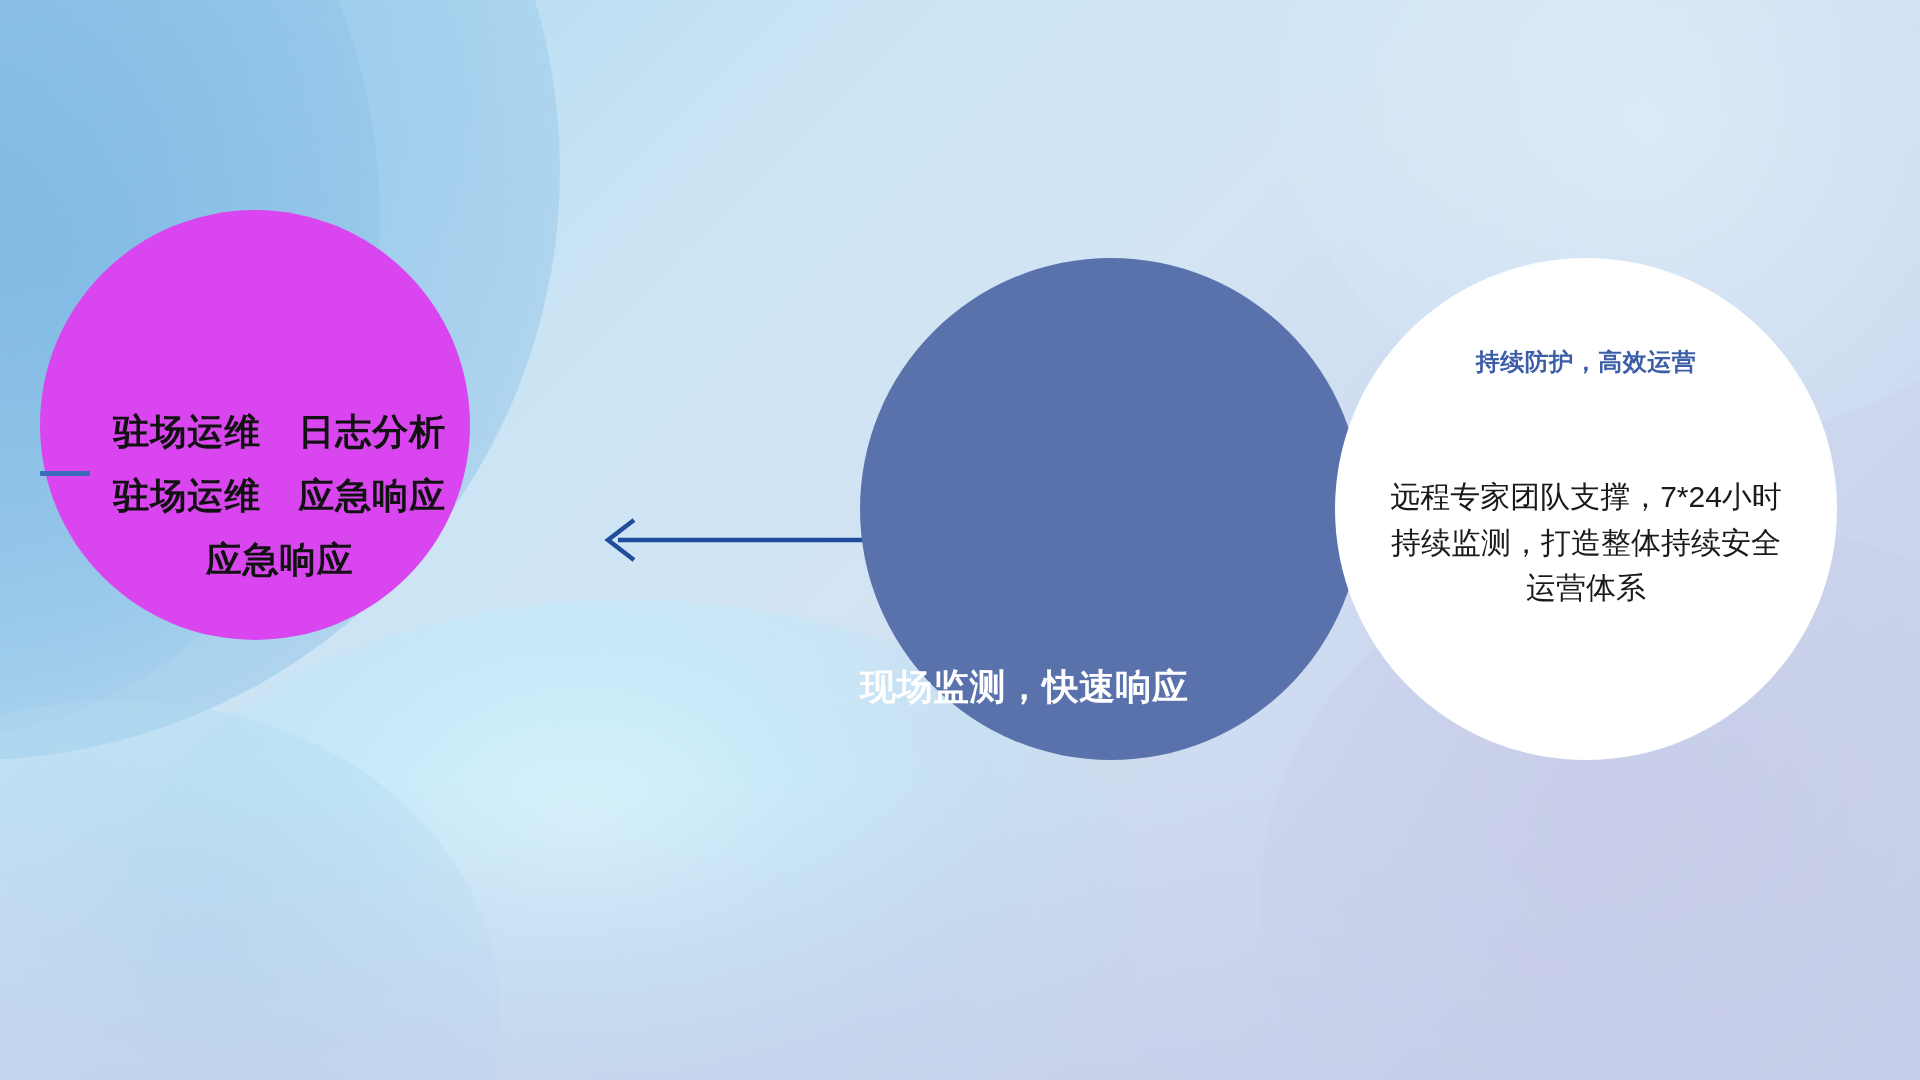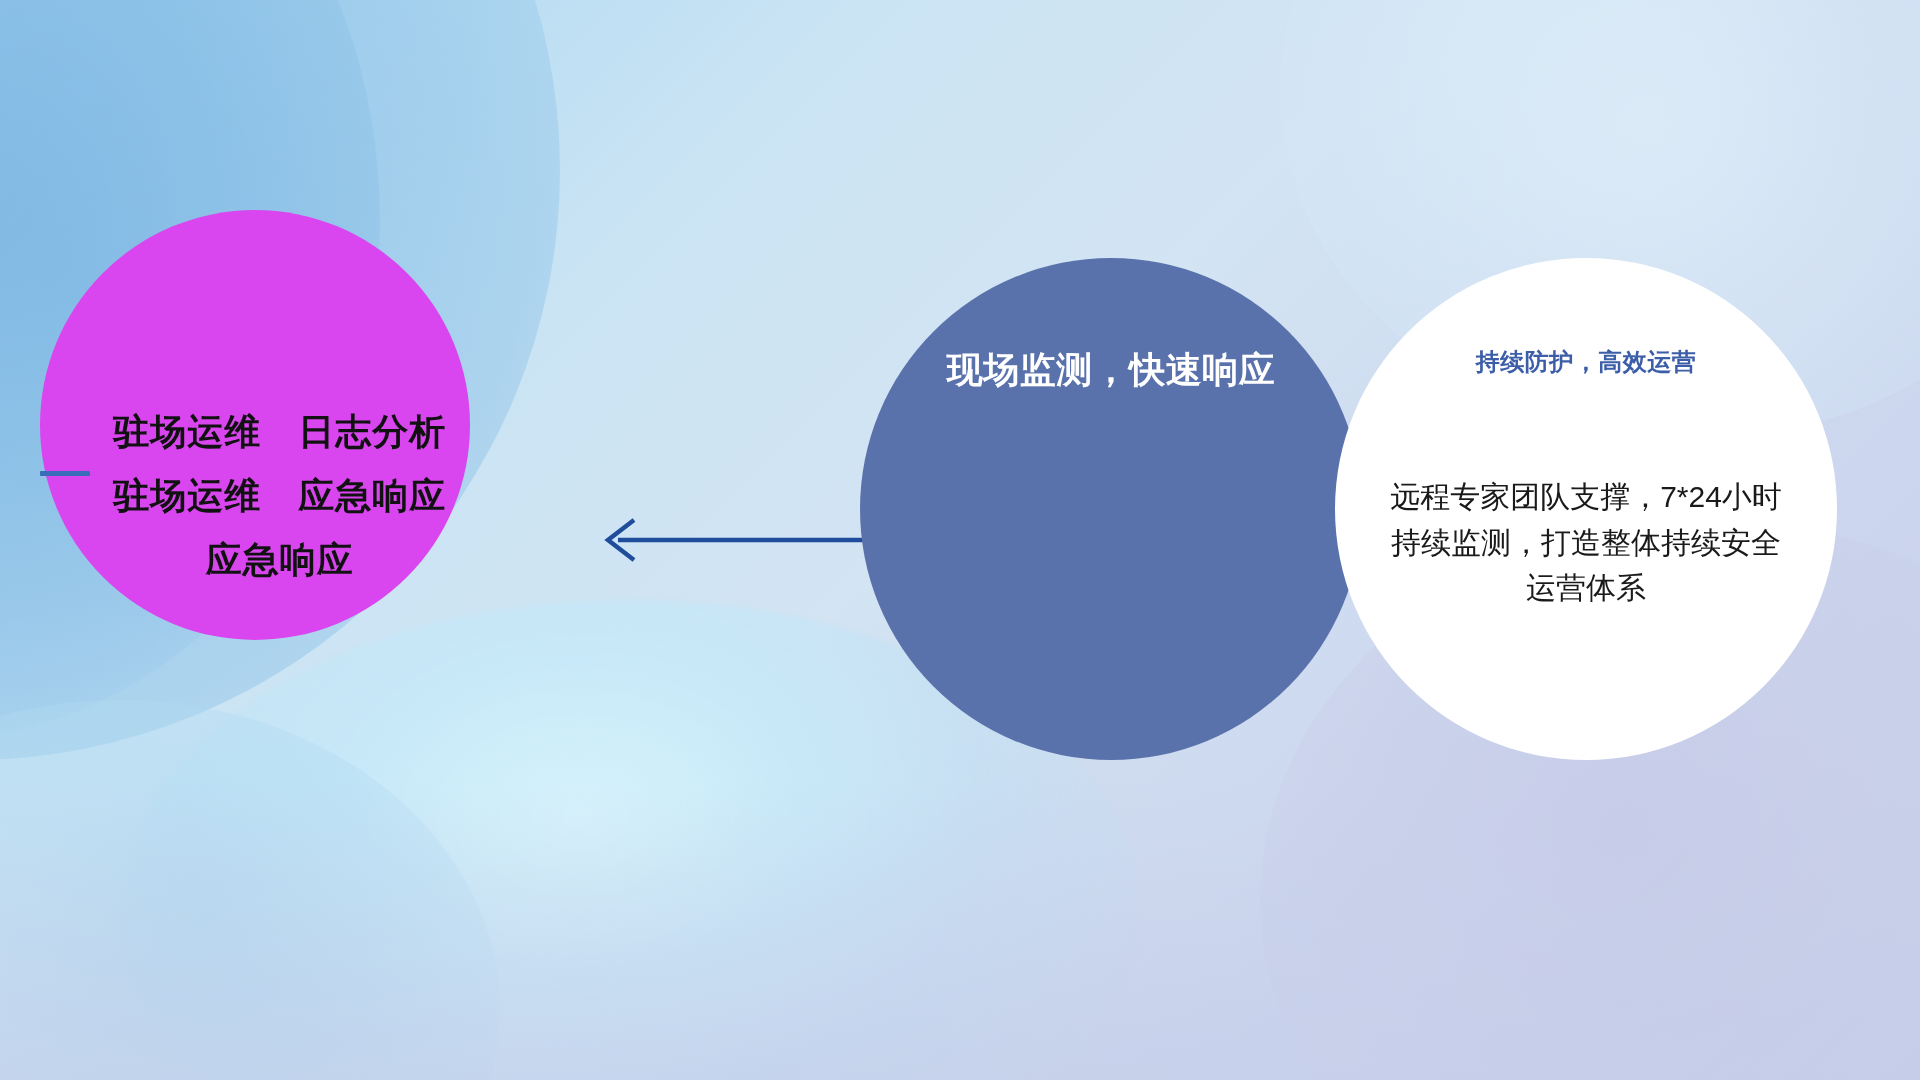--- a/index.html
+++ b/index.html
@@ -136,22 +136,22 @@
     justify-content: flex-start;
     padding-top: 142px;
   }
   .circle-mid {
     left: 860px;
     top: 258px;
     width: 502px;
     height: 502px;
     background: #5a72ab;
     display: flex;
-    flex-direction: column;
-    align-items: center;
+    flex-direction: row;
+    align-items: flex-end;
     justify-content: flex-start;
     padding-top: 88px;
   }
   .circle-right {
     left: 1335px;
     top: 258px;
     width: 502px;
     height: 502px;
     background: #ffffff;
     display: flex;

